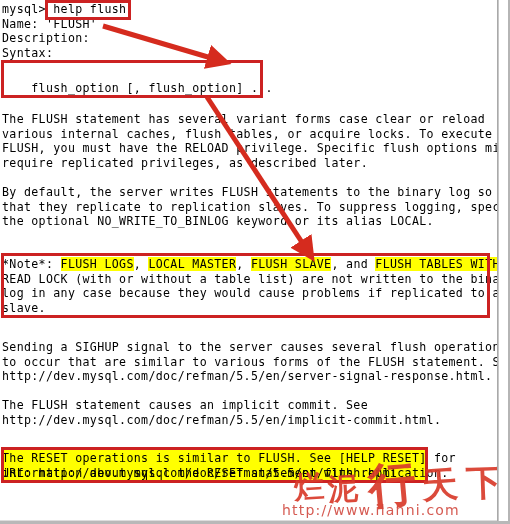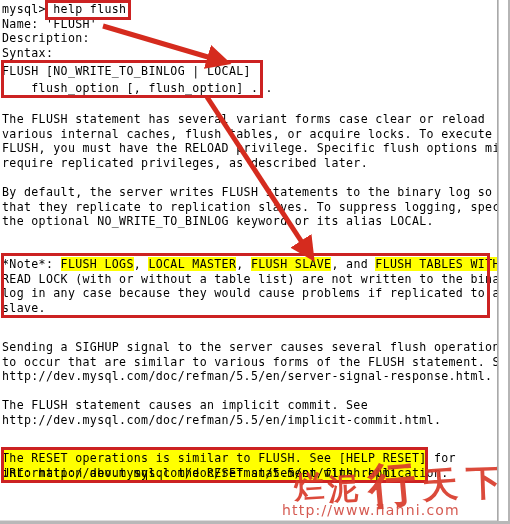--- a/index.html
+++ b/index.html
@@ -143,21 +143,20 @@
 
   <div id="console">
 
     <div class="band" style="top:450px; width:424px;"></div>
     <div class="band" style="top:465px; width:424px;"></div>
 
     <div class="line" style="top:2px">mysql&gt; help flush;</div>
     <div class="line" style="top:31.2px">Description:</div>
     <div class="line" style="top:16.6px">Name: 'FLUSH'</div>
     <div class="line" style="top:45.8px">Syntax:</div>
-    <div class="line" style="top:63.5px">FLUSH [NO_WRITE_TO_BINLOG | LOCAL]</div>
     <div class="line" style="top:81px">    flush_option [, flush_option] ...</div>
 
     <div class="line" style="top:112px">The FLUSH statement has several variant forms case clear or reload</div>
     <div class="line" style="top:126.6px">various internal caches, flush tables, or acquire locks. To execute</div>
     <div class="line" style="top:141.2px">FLUSH, you must have the RELOAD privilege. Specific flush options might</div>
     <div class="line" style="top:155.8px">require replicated privileges, as described later.</div>
 
     <div class="line" style="top:185px">By default, the server writes FLUSH statements to the binary log so</div>
     <div class="line" style="top:199.6px">that they replicate to replication slaves. To suppress logging, specify</div>
     <div class="line" style="top:214.2px">the optional NO_WRITE_TO_BINLOG keyword or its alias LOCAL.</div>

